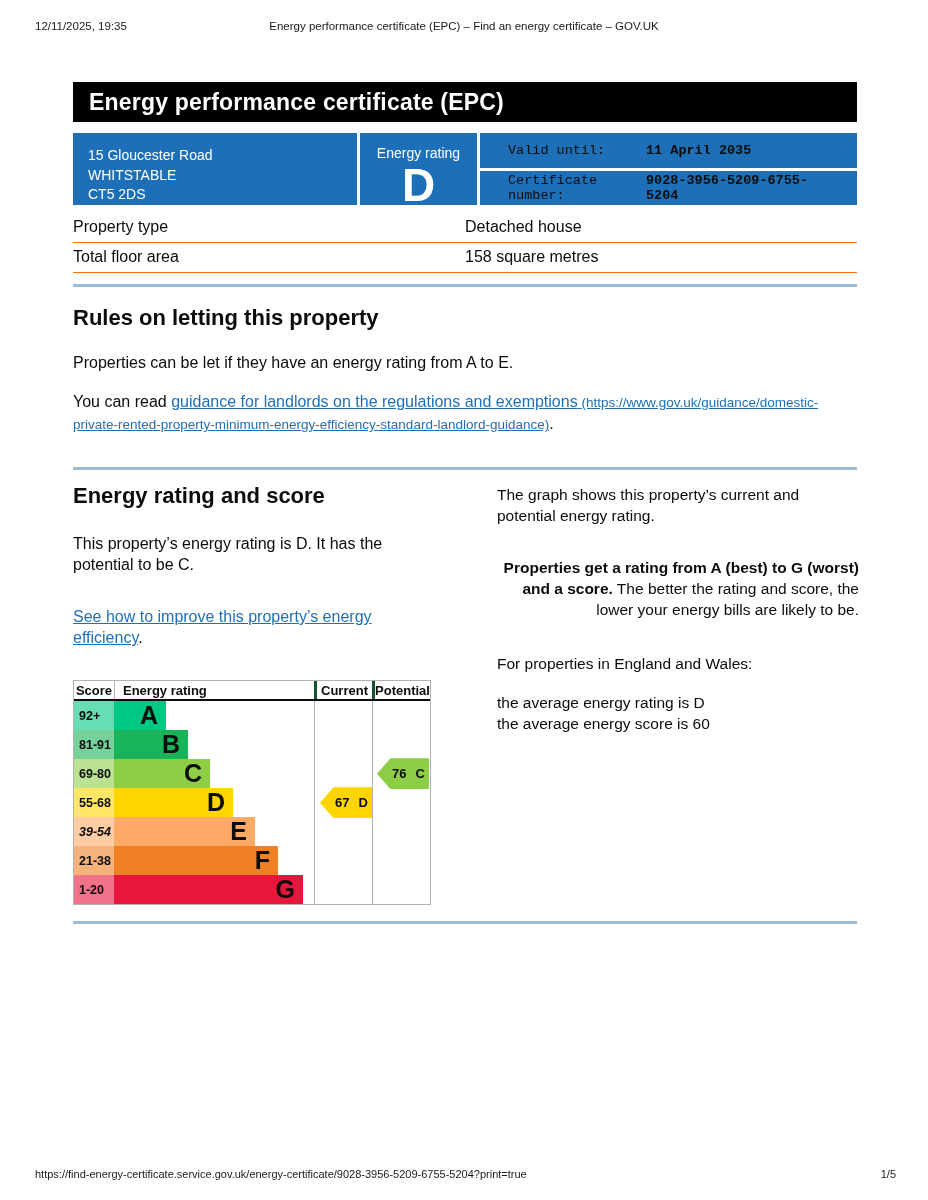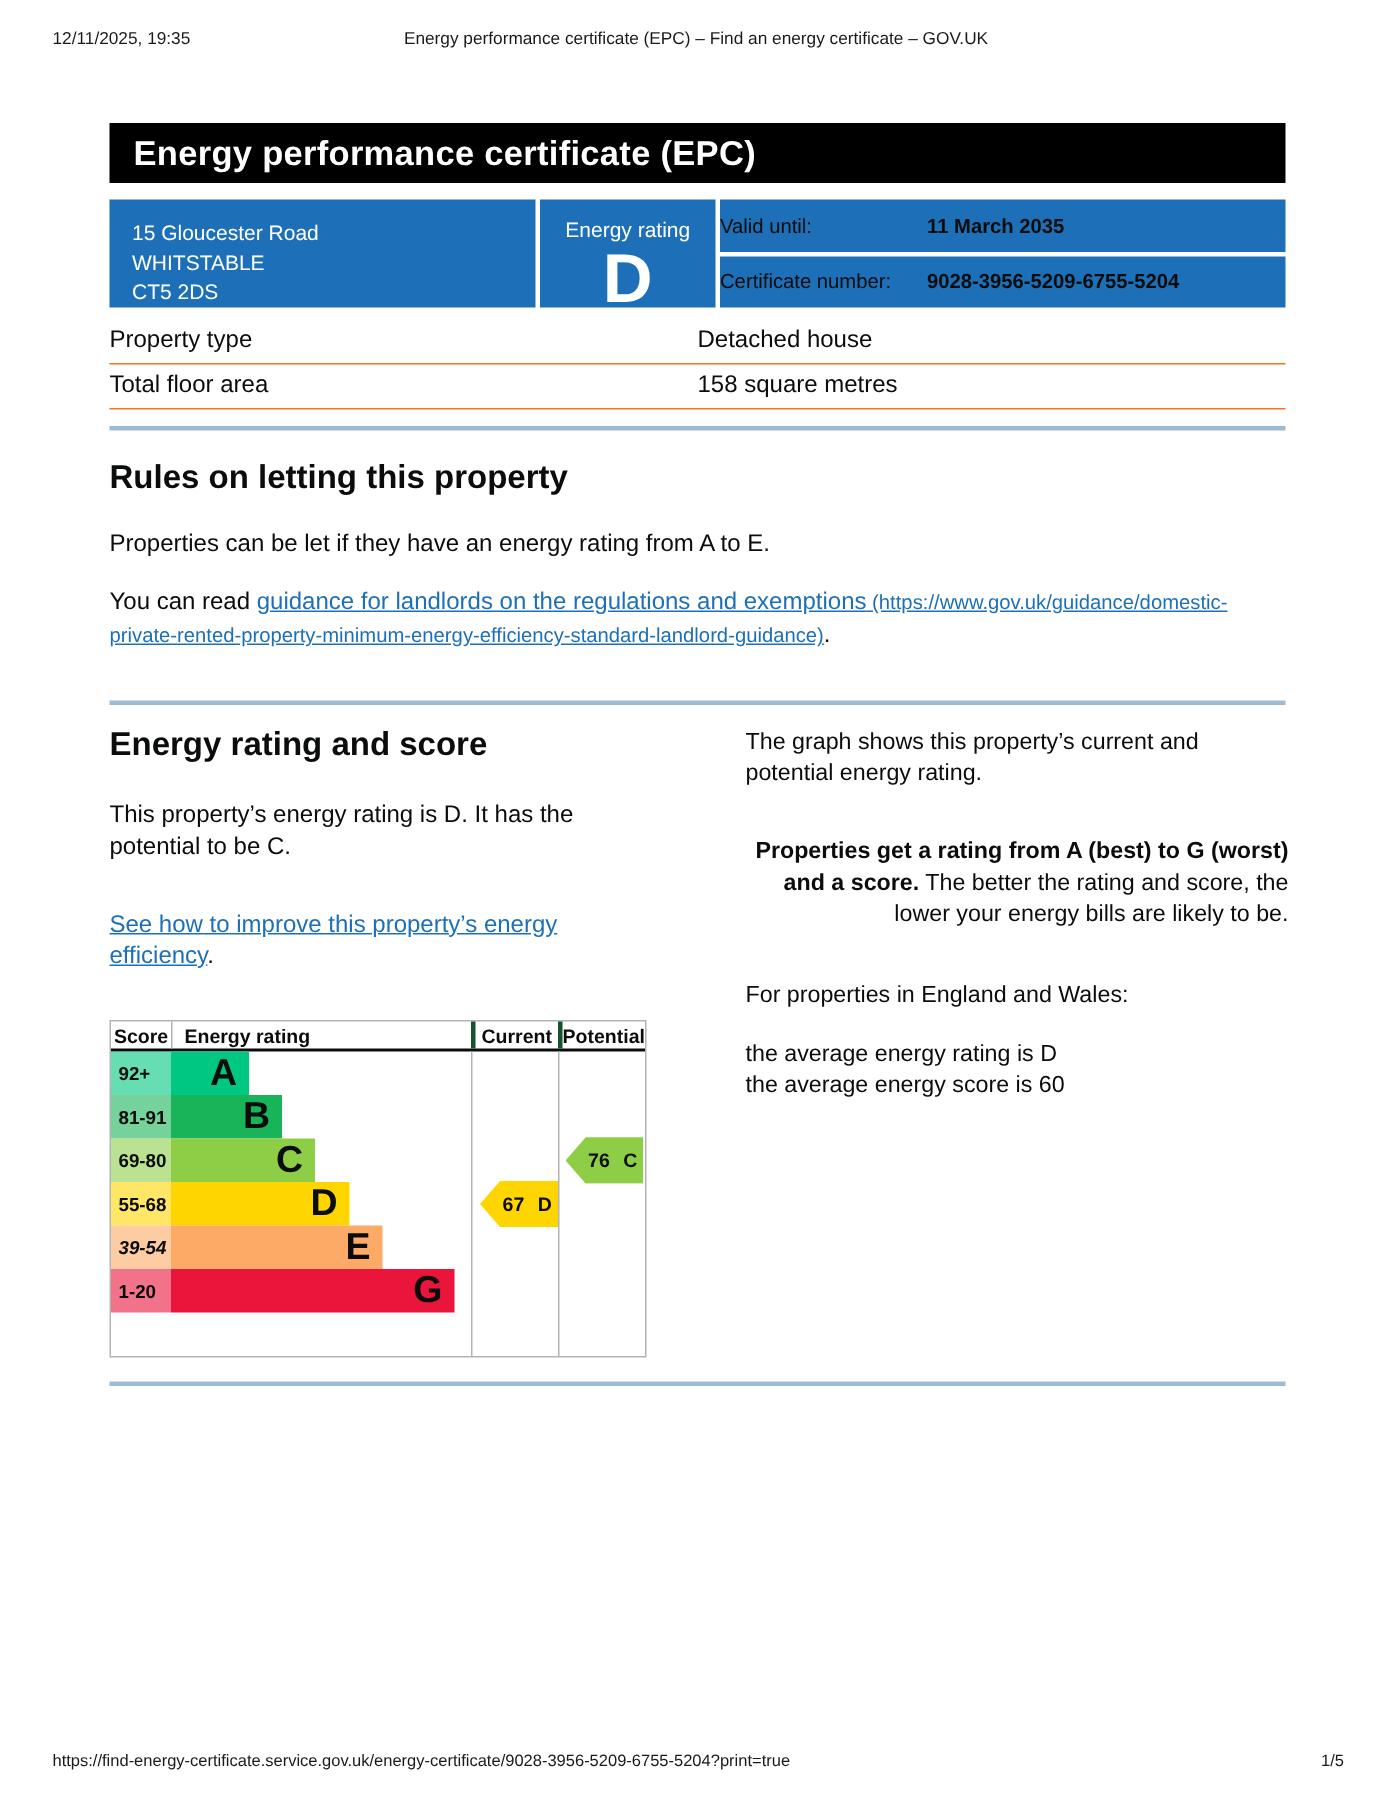--- a/index.html
+++ b/index.html
@@ -25,21 +25,21 @@
             padding-left:16px; font-size:23px; font-weight:bold; letter-spacing:.2px; }
 
   
   .summary { display:flex; gap:3px; height:72px; margin-top:11px; }
   .panel { background:#1d70b8; color:#fff; }
   .panel-address { width:284px; padding:13px 15px; font-size:14px; line-height:1.4; }
   .panel-rating { width:117px; text-align:center; padding-top:12px; }
   .rating-label { font-size:14px; }
   .rating-letter { font-size:46px; font-weight:bold; line-height:1.08; }
   .panel-meta { flex:1; display:flex; flex-direction:column; gap:3px; background:#fff; }
-  .meta-row { flex:1; background:#1d70b8; display:flex; align-items:center; padding:0 0; font-size:13.5px; }
+  .meta-row { flex:1; background:#1d70b8; display:flex; align-items:center; padding:0 28px; font-size:13.5px;font-family:Liberation Mono, monospace; }
   .meta-label { width:138px; flex-shrink:0; }
   .meta-value { font-weight:bold; }
 
   
   .property-table { margin-top:8px; }
   .pt-row { display:flex; border-bottom:1px solid #f97316; padding:5px 0 6px; font-size:16px; }
   .pt-label { width:50%; }
 
   hr.section-break { border:none; border-top:3px solid #9fbbd3; }
   .hr1 { margin-top:11px; }
@@ -102,21 +102,21 @@
         <div>WHITSTABLE</div>
         <div>CT5 2DS</div>
       </div>
     <div class="panel panel-rating">
       <div class="rating-label">Energy rating</div>
       <div class="rating-letter">D</div>
     </div>
     <div class="panel-meta">
       <div class="meta-row">
         <span class="meta-label">Valid until:</span>
-        <span class="meta-value">11 March 2035</span>
+        <span class="meta-value">11 April 2035</span>
       </div>
       <div class="meta-row">
         <span class="meta-label">Certificate number:</span>
         <span class="meta-value">9028-3956-5209-6755-5204</span>
       </div>
     </div>
   </div>
 
   <div class="property-table">
       <div class="pt-row">
@@ -169,20 +169,24 @@
             </div>
             <div class="band-row">
               <div class="score-cell" style="background: rgba(255, 213, 0, 0.6);">55-68</div>
               <div class="band-bar" style="width: 119px; background: rgb(255, 213, 0);">D</div>
             </div>
             <div class="band-row">
               <div class="score-cell" style="background: rgba(252, 170, 101, 0.6); font-style: italic;">39-54</div>
               <div class="band-bar" style="width: 141px; background: rgb(252, 170, 101);">E</div>
             </div>
             <div class="band-row">
+              <div class="score-cell" style="background: rgba(239, 128, 35, 0.6);">21-38</div>
+              <div class="band-bar" style="width: 164px; background: rgb(239, 128, 35);">F</div>
+            </div>
+            <div class="band-row">
               <div class="score-cell" style="background: rgba(233, 21, 59, 0.6);">1-20</div>
               <div class="band-bar" style="width: 189px; background: rgb(233, 21, 59);">G</div>
             </div>
             <div class="col-line" style="left:240px"></div>
           <div class="col-line" style="left:298px"></div>
           <div class="epc-arrow" style="left: 246px; background: rgb(255, 213, 0); top: 86px;">
             <span>67</span>
             <span>D</span>
           </div>
           <div class="epc-arrow" style="left: 303px; background: rgb(141, 206, 70); top: 57px;">

